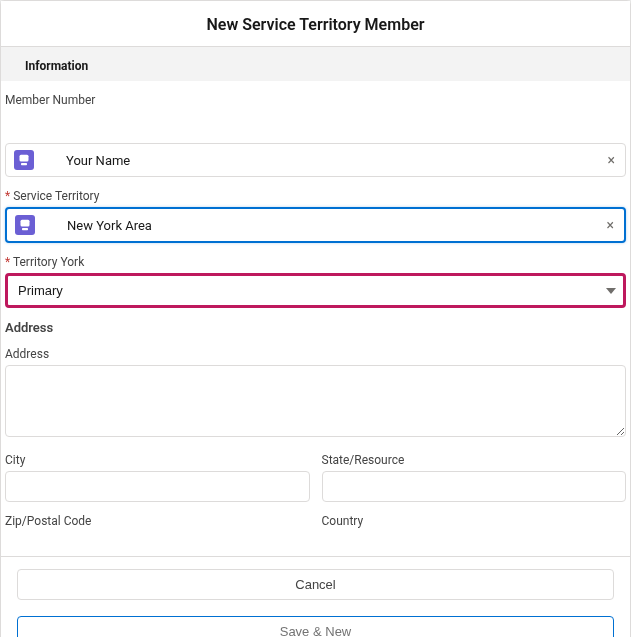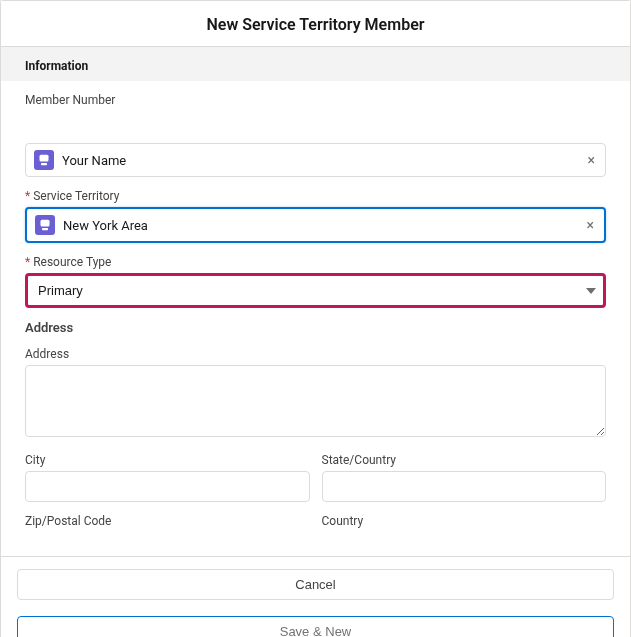--- a/index.html
+++ b/index.html
@@ -50,21 +50,21 @@
 
     .section-header h3 {
       font-size: 12px;
       font-weight: 700;
       color: #181818;
       margin-left: 8px;
     }
 
     .form-area {
       background: #fff;
-      padding: 12px 24px;
+      padding: 12px 4px;
     }
 
     .field-group {
       margin-bottom: 12px;
     }
 
     .field-label {
       font-size: 12px;
       color: #444;
       margin-bottom: 4px;
@@ -114,20 +114,21 @@
     .lookup-icon svg {
       width: 12px;
       height: 12px;
       fill: #fff;
     }
 
     .lookup-text {
       flex: 1;
       font-size: 13px;
       color: #181818;
+      margin-left: 24px;
     }
 
     .clear-icon {
       cursor: pointer;
       color: #706e6b;
       font-size: 14px;
       padding: 0 2px;
     }
 
     .select-field {
@@ -281,21 +282,21 @@
               <rect x="2" y="1" width="12" height="9" rx="2"></rect>
               <rect x="4" y="12" width="8" height="3" rx="1"></rect>
             </svg>
           </div>
           <span class="lookup-text">New York Area</span>
           <span class="clear-icon">×</span>
         </div>
       </div>
 
       <div class="field-group">
-        <label class="field-label required">Resource Type</label>
+        <label class="field-label required">Territory York</label>
         <div class="select-wrapper">
           <select class="select-field">
             <option>Primary</option>
             <option>Secondary</option>
             <option>Relocation</option>
           </select>
         </div>
       </div>
 
       <div class="field-group">
@@ -306,21 +307,21 @@
         <label class="field-label">Address</label>
         <textarea class="form-control" style=""></textarea>
       </div>
 
       <div class="two-col">
         <div class="field-group">
           <label class="field-label">City</label>
           <input class="form-control" type="text" style="">
         </div>
         <div class="field-group">
-          <label class="field-label">State/Country</label>
+          <label class="field-label">State/Resource</label>
           <input class="form-control" type="text" style="">
         </div>
       </div>
 
       <div class="two-col">
         <div class="field-group">
           <label class="field-label">Zip/Postal Code</label>
         </div>
         <div class="field-group">
           <label class="field-label">Country</label>

